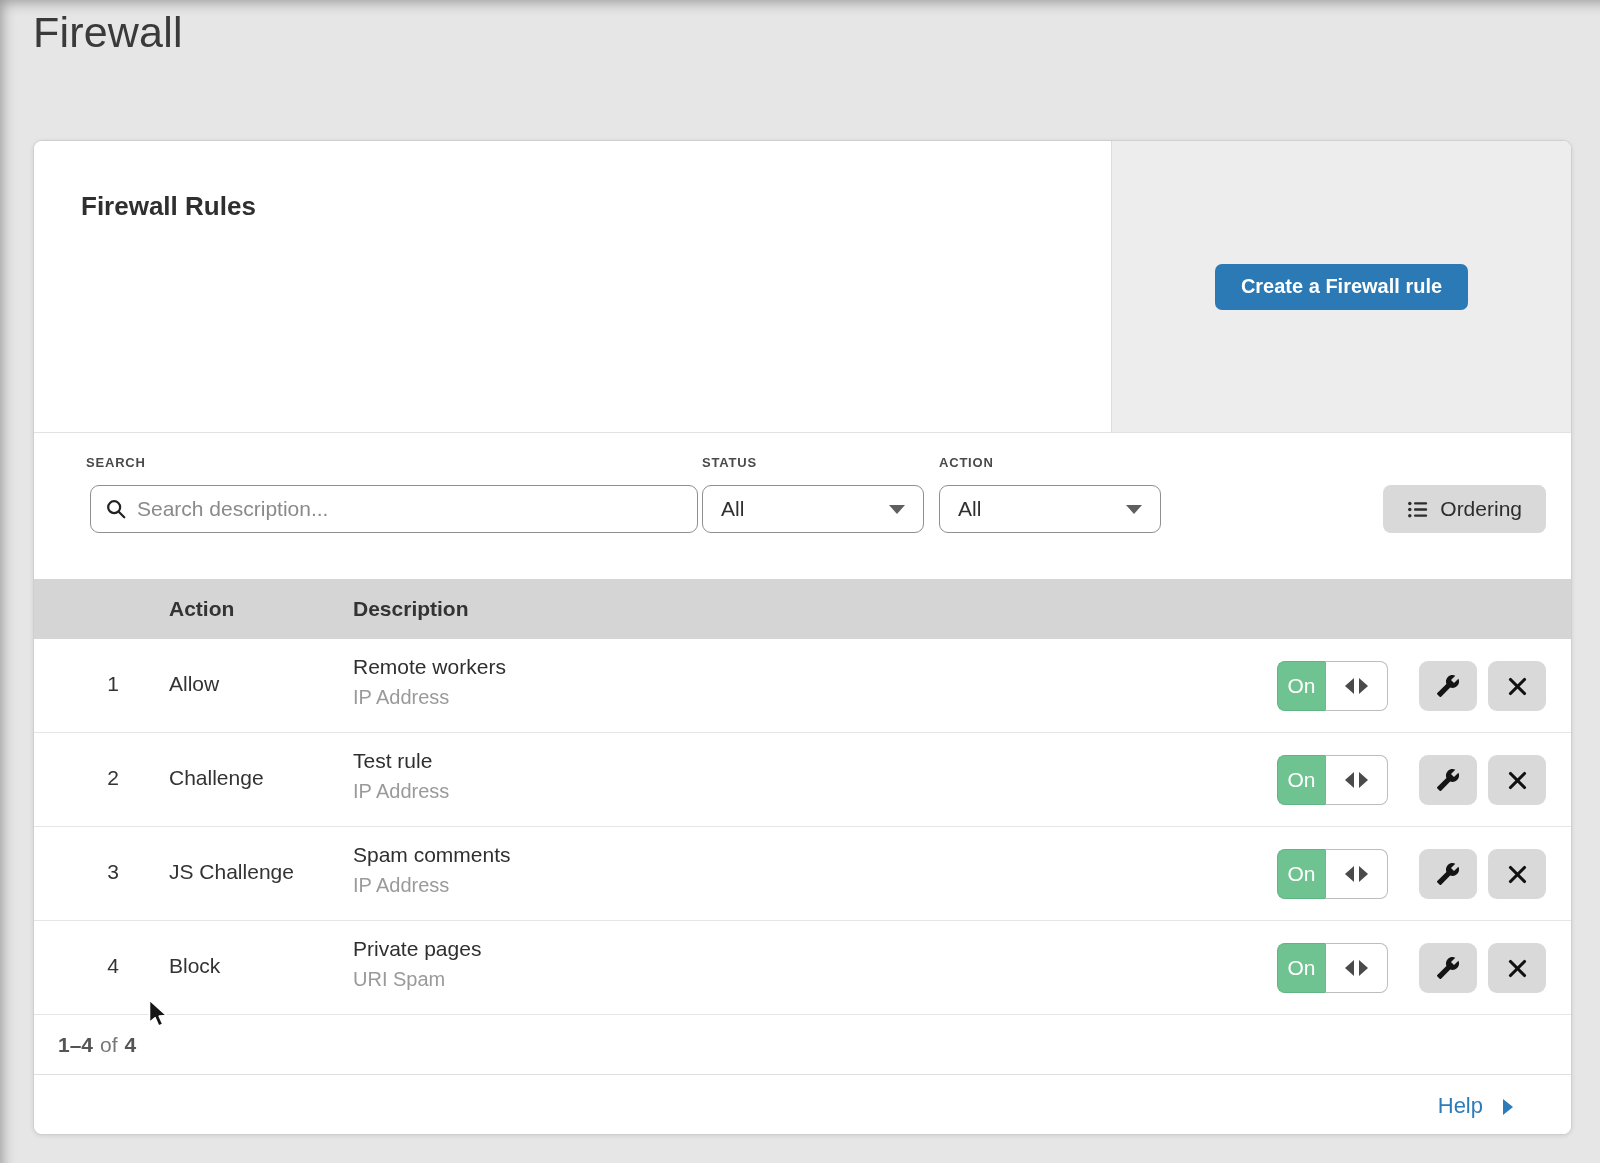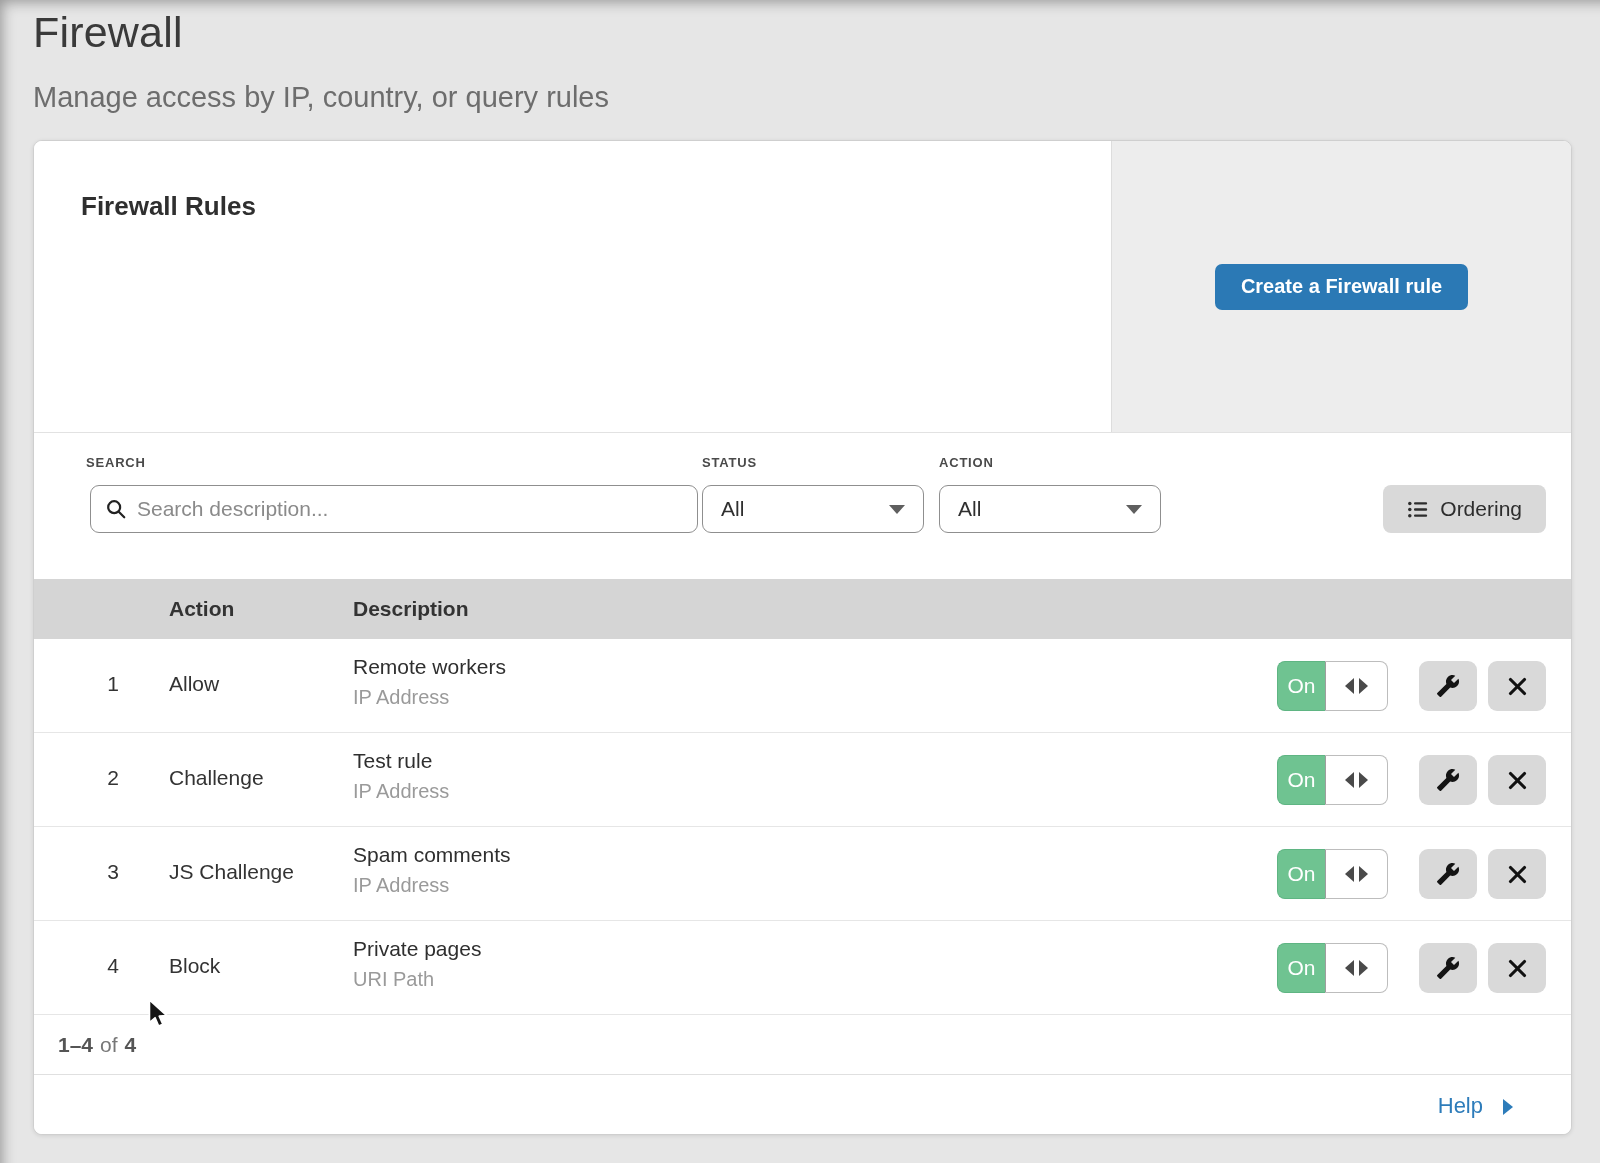--- a/index.html
+++ b/index.html
@@ -153,21 +153,20 @@
 
   .cursor { position: absolute; left: 144px; top: 998px; z-index: 60; pointer-events: none; }
 </style>
 </head>
 <body>
 
 <div class="edge-shade"></div>
 
 <header class="page-header">
   <div class="page-title">Firewall</div>
-  <div class="page-subtitle">Manage access by IP, country, or query rules</div>
 </header>
 
 <main class="card">
 
   <section class="panel-top">
     <div class="panel-left">
       <h2 class="panel-heading">Firewall Rules</h2>
     </div>
     <div class="panel-right">
       <button class="create-btn">Create a Firewall rule</button>
@@ -309,21 +308,21 @@
           </svg>
       </span>
     </button>
   </div>
 
   <div class="rule-row r3">
     <span class="rule-num">4</span>
     <span class="rule-action">Block</span>
     <div class="rule-desc">
       <div class="title">Private pages</div>
-      <div class="sub">URI Path</div>
+      <div class="sub">URI Spam</div>
     </div>
     <div class="toggle">
       <div class="toggle-on">On</div>
       <div class="toggle-off">
         <span class="tri-left"></span>
         <span class="tri-right"></span>
       </div>
     </div>
     <button class="icon-btn wrench-btn">
       <span style="display:flex;transform:scaleX(-1)">

